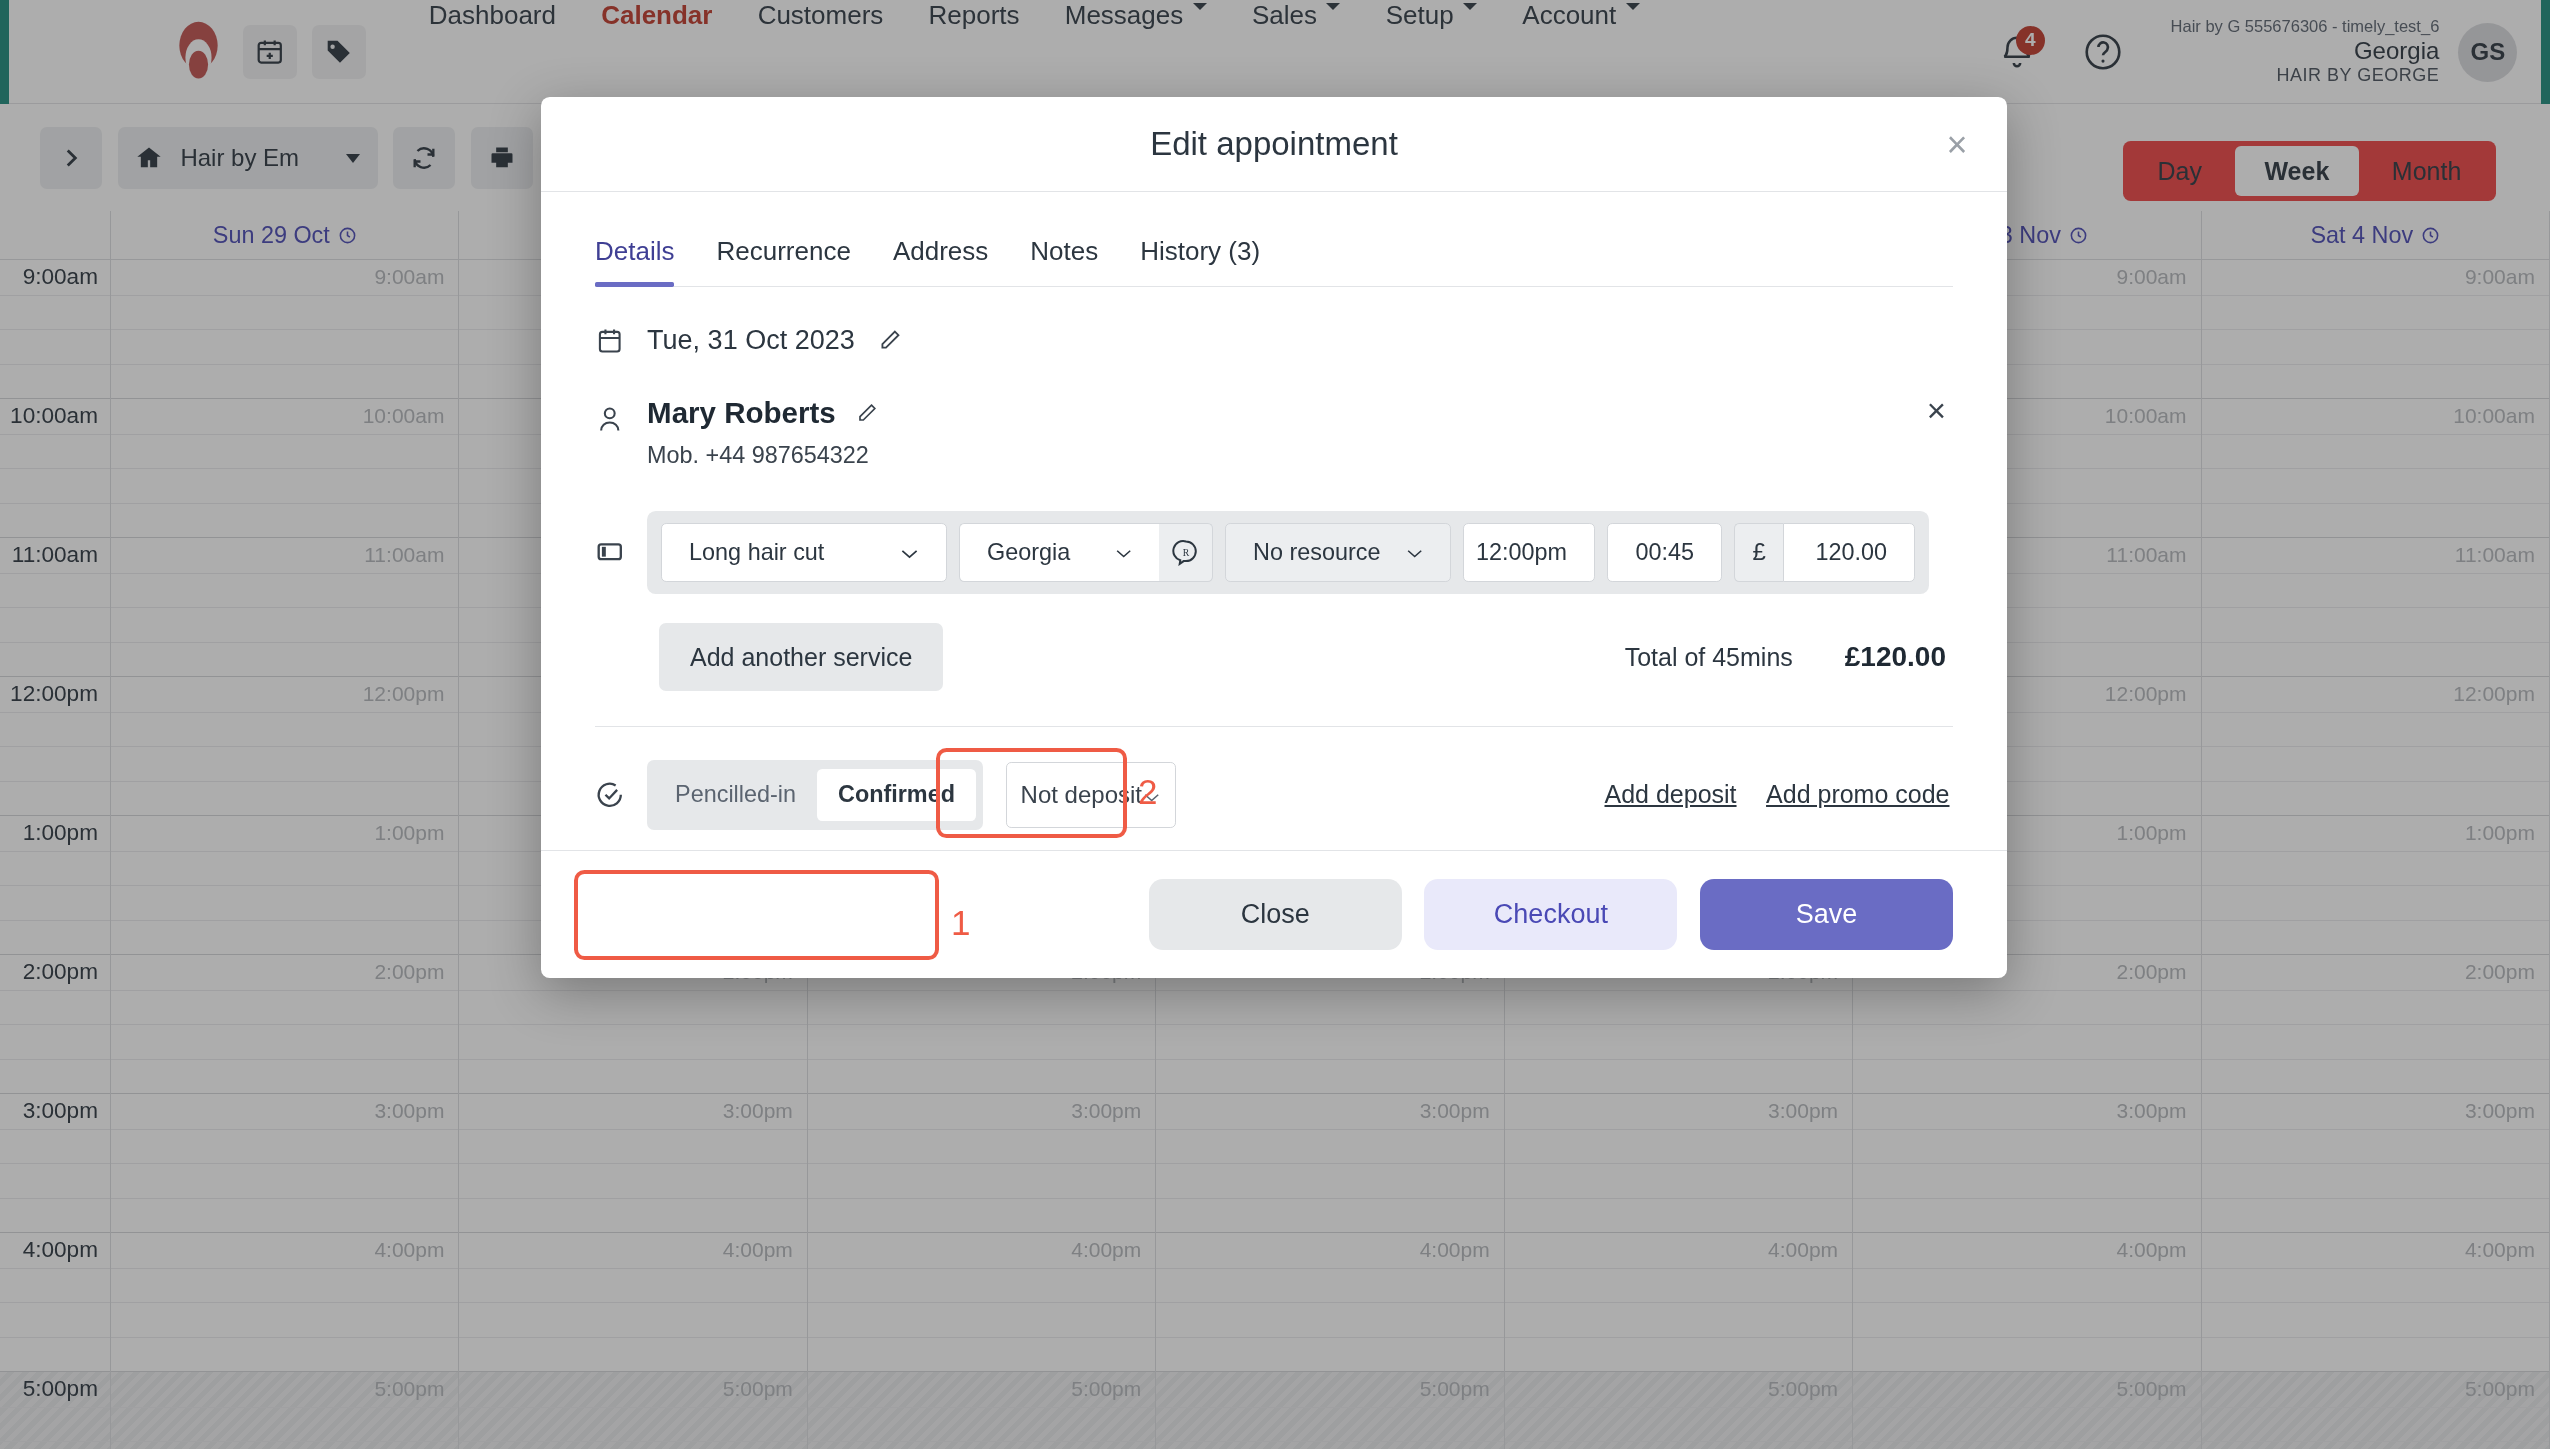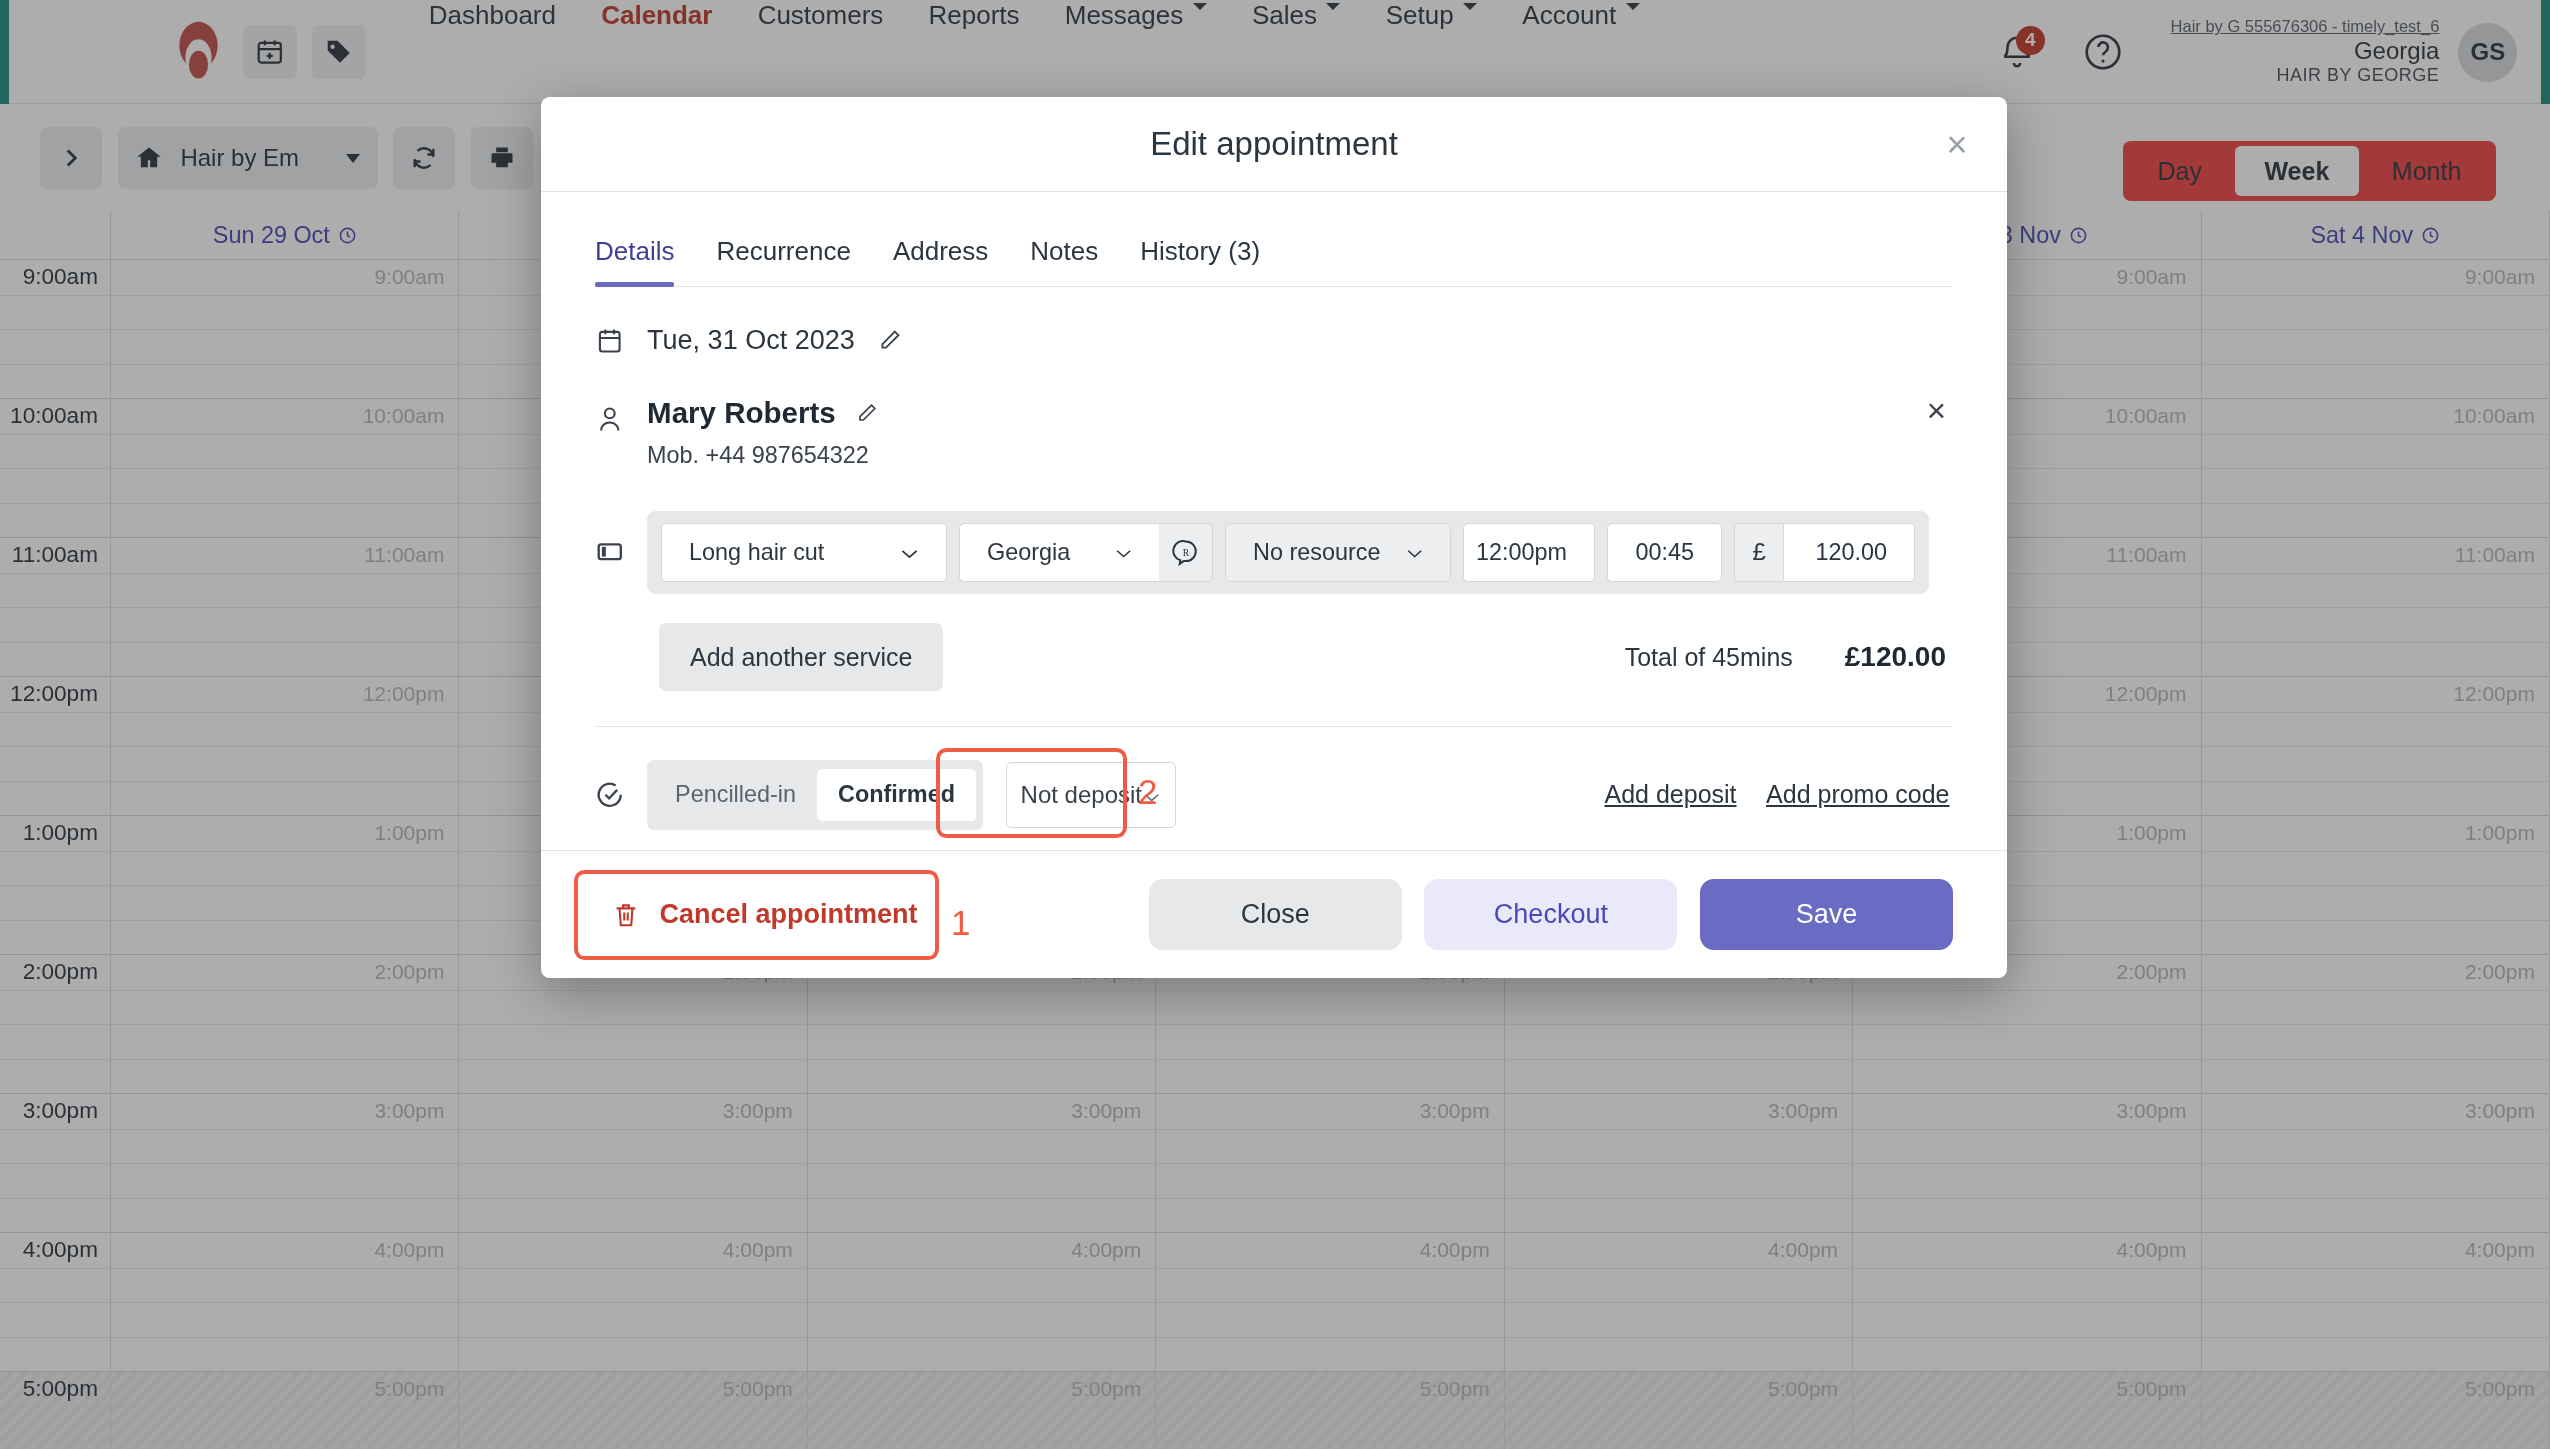--- a/index.html
+++ b/index.html
@@ -65,21 +65,21 @@
   }
   .bell-wrap { position: relative; width: 56px; height: 56px; display:flex; align-items:center; justify-content:center; }
   .bell-badge {
     position: absolute; top: 1.7px; right: 0px;
     min-width: 29.5px; height: 29.5px; border-radius: 14.8px;
     background: #c0392b; color: #fff; font-size: 19px; font-weight: 600;
     display:flex; align-items:center; justify-content:center; padding: 0 7px;
   }
   .help-wrap { width: 56px; height: 56px; margin-left: 29.5px; display:flex; align-items:center; justify-content:center; }
   .account-block { margin-left: 40px; text-align: right; line-height: 1.18; }
-  .account-tiny { font-size: 16.5px; color: #5b6470; text-decoration: underline; }
+  .account-tiny { font-size: 16.5px; color: #5b6470; }
   .account-name { font-size: 24px; color: #2c3640; }
   .account-sub { font-size: 18px; color: #49525c; letter-spacing: 0.5px; }
   .avatar {
     width: 59px; height: 59px; border-radius: 50%;
     background: #d9dade; color: #2c3640;
     font-size: 24px; font-weight: 700;
     display:flex; align-items:center; justify-content:center;
     margin-left: 19px; margin-right: 24px;
   }
 
@@ -1019,29 +1019,20 @@
       <div class="annot-num" style="left:543px; top:12px;">2</div>
 
       <div class="links">
         <span class="link">Add deposit</span>
         <span class="link">Add promo code</span>
       </div>
     </div>
   </div>
 
   <div class="modal-foot">
-    <div class="btn-cancel">
-      <span class="ico">
-        <svg width="28" height="29.5" viewBox="0 0 24 24" fill="none" stroke="#c0392b" stroke-width="1.8">
-          <path d="M4 6.5h16M9.5 6.5V4h5v2.5M6.5 6.5L7.5 21h9l1-14.5"></path>
-            <path d="M10.5 10v7M13.5 10v7"></path>
-        </svg>
-      </span>
-      <span>Cancel appointment</span>
-    </div>
 
     <div class="annot-ring" style="left:33px; top:19px; width:365px; height:90px;"></div>
     <div class="annot-num" style="left:410px; top:52px;">1</div>
 
     <div class="foot-right">
       <div class="btn btn-close">Close</div>
       <div class="btn btn-checkout">Checkout</div>
       <div class="btn btn-save">Save</div>
     </div>
   </div>

